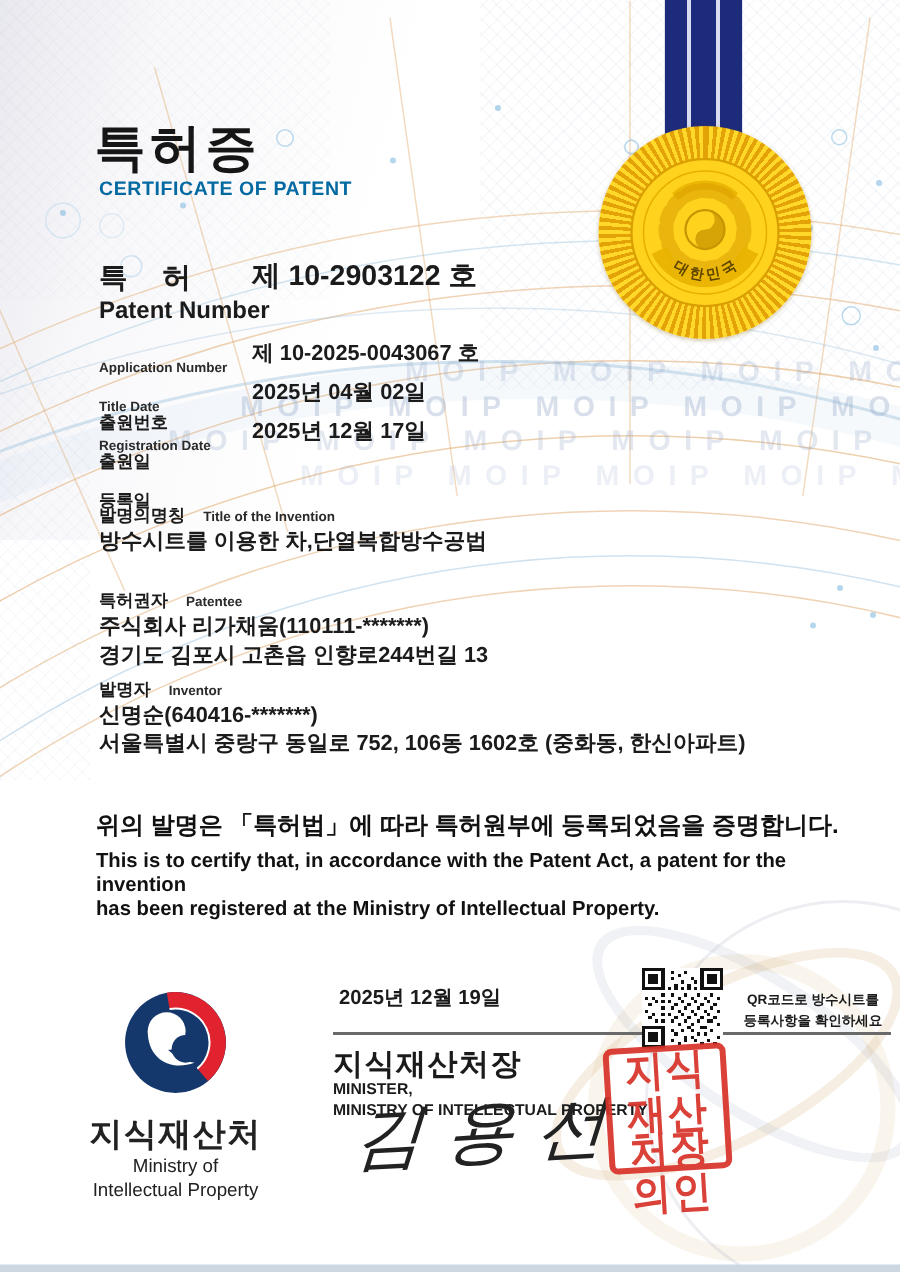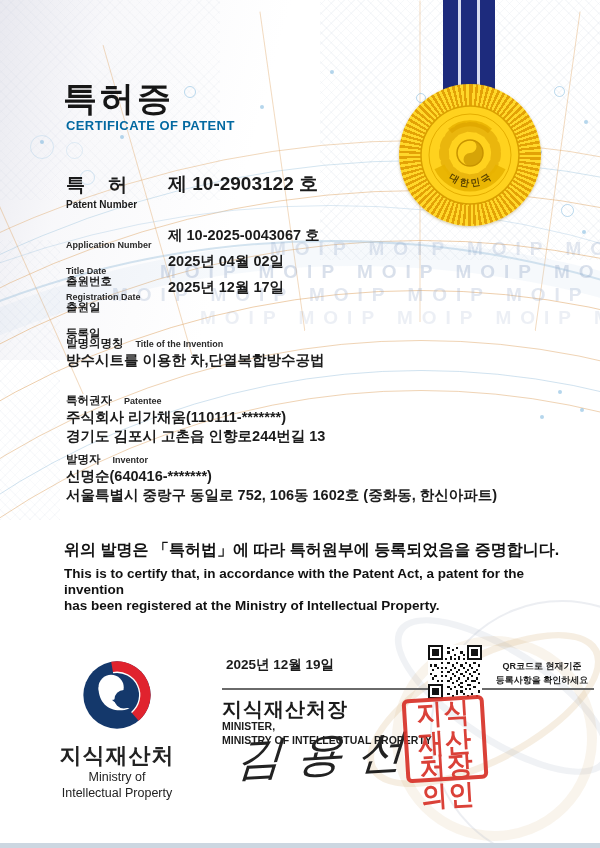--- a/index.html
+++ b/index.html
@@ -30,21 +30,21 @@
   .medal-rays{position:absolute;inset:0;border-radius:50%;
     background:repeating-conic-gradient(from 0deg,#e3a206 0deg 2.3deg,#ffd82a 2.3deg 4.6deg);
     box-shadow:0 1px 3px rgba(120,90,0,.35);}
   .medal-core{position:absolute;left:21px;top:21px;}
   
   .t{white-space:nowrap;}
   .title-ko{left:63px;top:76px;font-size:34px;font-weight:800;letter-spacing:3px;color:#161616;}
   .title-en{left:66px;top:118px;font-size:13px;font-weight:800;letter-spacing:.4px;color:#0369a1;}
   .pat-ko{left:66px;top:172px;font-size:19px;font-weight:800;letter-spacing:9px;}
   .pat-val{left:168px;top:171px;font-size:19px;font-weight:800;}
-  .pat-en{left:66px;top:199px;font-size:10px;font-weight:700;}
+  .pat-en{left:66px;top:199px;font-size:16px;font-weight:700;}
   .frow{left:66px;width:500px;height:26px;}
   .f-ko{position:absolute;left:0;top:0;font-size:11.5px;font-weight:700;margin-top:48px;}
   .f-en{position:absolute;left:0;top:14px;font-size:9px;font-weight:700;color:#2a2a2a;white-space:nowrap;}
   .f-val{position:absolute;left:102px;top:0;font-size:14.5px;font-weight:700;white-space:nowrap;}
   .lblrow{display:flex;align-items:baseline;gap:12px;}
   .lbl-ko{font-size:11.5px;font-weight:700;}
   .lbl-en{font-size:9px;font-weight:700;color:#2a2a2a;}
   .val-strong{font-size:14.5px;font-weight:700;white-space:nowrap;}
   .stmt-ko{left:64px;top:540px;font-size:16px;font-weight:800;white-space:nowrap;color:#111;}
   .stmt-en{left:64px;top:566px;width:500px;font-size:13.5px;font-weight:700;line-height:1.18;color:#111;}
@@ -315,21 +315,21 @@
         <rect x="18" y="23" width="1" height="1"></rect>
         <rect x="20" y="22" width="1" height="1"></rect>
         <rect x="22" y="23" width="1" height="1"></rect>
         <rect x="15" y="21" width="1" height="1"></rect>
         <rect x="14" y="18" width="1" height="1"></rect>
         <rect x="18" y="18" width="1" height="1"></rect>
         <rect x="20" y="16" width="1" height="1"></rect>
     </g>
   </svg>
   <div class="abs qr-cap">
-    <div>QR코드로 현재기준</div>
+    <div>QR코드로 방수시트를</div>
     <div>등록사항을 확인하세요</div>
   </div>
 
   <div class="abs seal">
     <div class="seal-line">지식재산</div>
     <div class="seal-line">처장의인</div>
   </div>
 
 </div>
 

